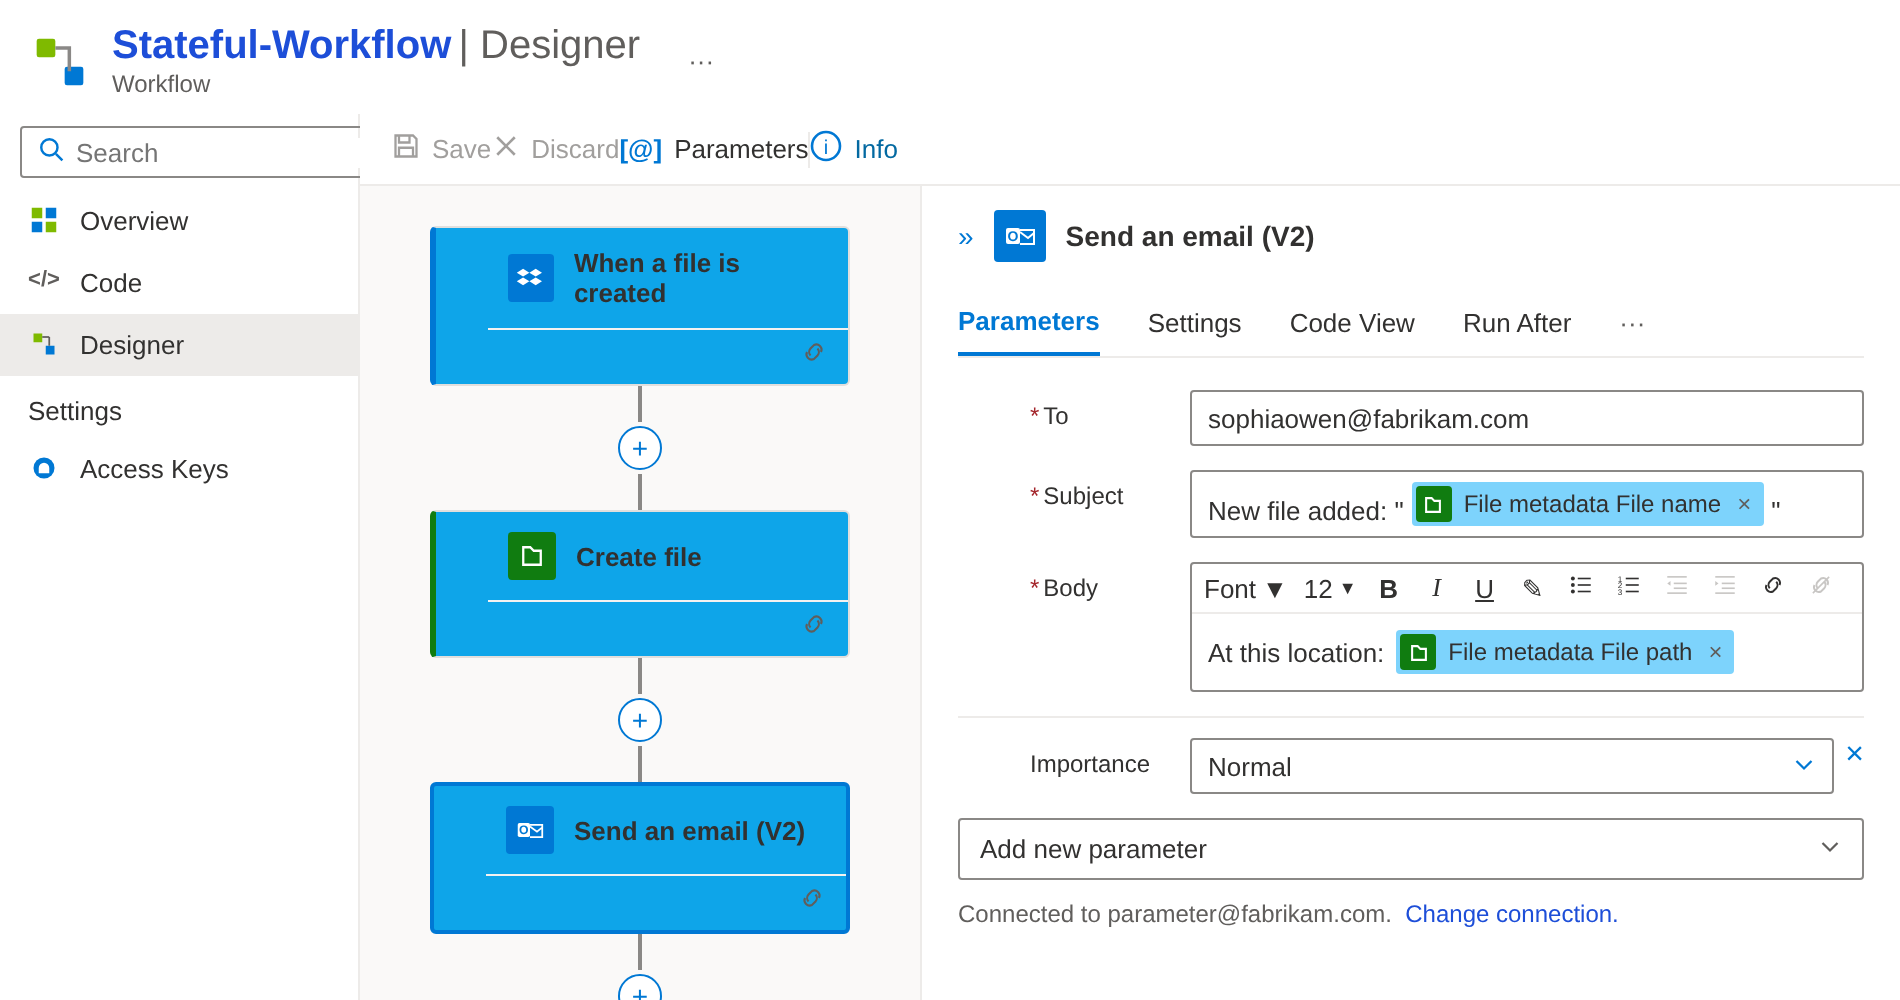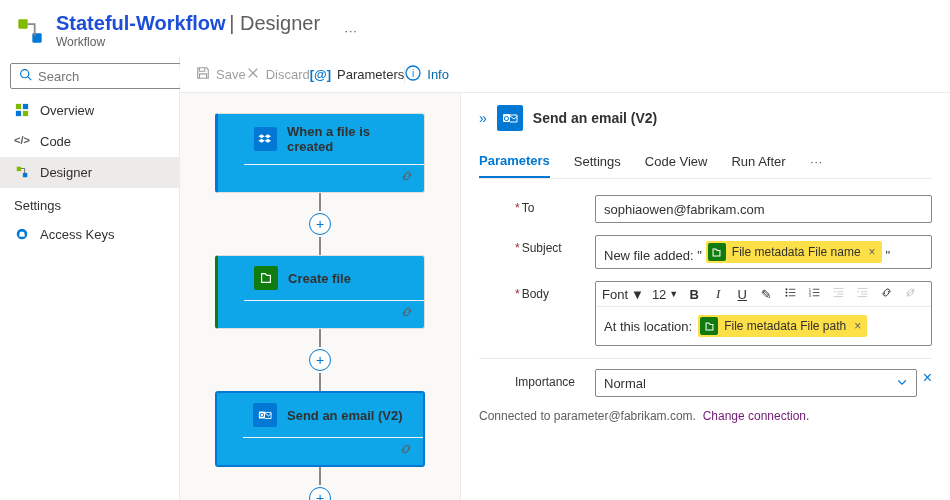--- a/index.html
+++ b/index.html
@@ -56,34 +56,34 @@
     .tab { padding: 8px 0; cursor: pointer; font-size: 13px; }
     .tab.active { color: #0078d4; border-bottom: 2px solid #0078d4; font-weight: 600; }
     .tab-more { color: #605e5c; cursor: pointer; }
     
     .form-row { display: flex; align-items: flex-start; margin-bottom: 12px; }
     .form-label { width: 80px; font-size: 12px; padding-top: 6px; margin-left: 36px; }
     .req { color: #a4262c; margin-right: 2px; }
     .form-control { flex: 1; border: 1px solid #8a8886; border-radius: 2px; padding: 5px 8px; font-size: 13px; display: flex; align-items: flex-end; flex-wrap: wrap; gap: 4px; min-height: 28px; }
     .form-control.importance { justify-content: space-between; }
     .close-x { color: #0078d4; cursor: pointer; margin-left: 6px; font-size: 16px; }
-    .token { display: inline-flex; align-items: center; background: #fde047; border-radius: 2px; padding: 2px 6px 2px 2px; font-size: 12px; gap: 6px; }
+    .token { display: inline-flex; align-items: center; background: #7dd3fc; border-radius: 2px; padding: 2px 6px 2px 2px; font-size: 12px; gap: 6px; }
     .token-icon { width: 18px; height: 18px; background: #107c10; border-radius: 2px; display: flex; align-items: center; justify-content: center; }
     .token-x { cursor: pointer; color: #605e5c; margin-left: 2px; }
     
     .rtf-toolbar { display: flex; align-items: center; gap: 8px; padding: 4px 6px; border-bottom: 1px solid #edebe9; font-size: 13px; flex-wrap: nowrap; }
     .rtf-sel { display: flex; align-items: center; gap: 3px; cursor: pointer; }
     .rtf-btn { cursor: pointer; color: #323130; width: 16px; text-align: center; }
     .rtf-btn.dis { color: #c8c6c4; }
     .body-box { flex: 1; border: 1px solid #8a8886; border-radius: 2px; }
     .body-content { padding: 8px; display: flex; align-items: center; gap: 6px; font-size: 13px; flex-wrap: wrap; }
     
     .add-param { border: 1px solid #8a8886; border-radius: 2px; padding: 7px 10px; display: flex; justify-content: space-between; align-items: center; cursor: pointer; font-size: 13px; margin-bottom: 10px; margin-top: 6px; }
     .conn-text { font-size: 12px; color: #605e5c; }
-    .conn-link { color: #701a75; cursor: pointer; }
+    .conn-link { color: #1d4ed8; cursor: pointer; }
     .chev-down { color: #0078d4; }
     .divider-h { height: 1px; background: #edebe9; margin: 10px 0; }
   </style>
 </head>
 <body>
 
 <div class="header">
   <span class="header-icon">
     <svg viewBox="0 0 24 24" width="28" height="28">
         <rect x="2" y="2" width="8" height="8" fill="#7fba00" rx="1"></rect>
@@ -362,20 +362,26 @@
           <div class="form-label">Importance</div>
           <div class="form-control importance">
             <span>Normal</span>
             <span class="chev-down"><svg width="12" height="12" viewBox="0 0 16 16">
                   <path d="M3 6 l5 5 l5 -5" stroke="#0078d4" fill="none" stroke-width="1.5"></path>
                 </svg></span>
           </div>
           <span class="close-x">×</span>
         </div>
 
+        <div class="add-param">
+          <span>Add new parameter</span>
+          <span class="chev-down"><svg width="12" height="12" viewBox="0 0 16 16">
+                <path d="M3 6 l5 5 l5 -5" stroke="#605e5c" fill="none" stroke-width="1.5"></path>
+              </svg></span>
+        </div>
 
         <div class="conn-text">
           <span>Connected to parameter@fabrikam.com.</span>
           &nbsp;<span class="conn-link">Change connection.</span>
         </div>
       </div>
     </div>
   </div>
 </div>
 

